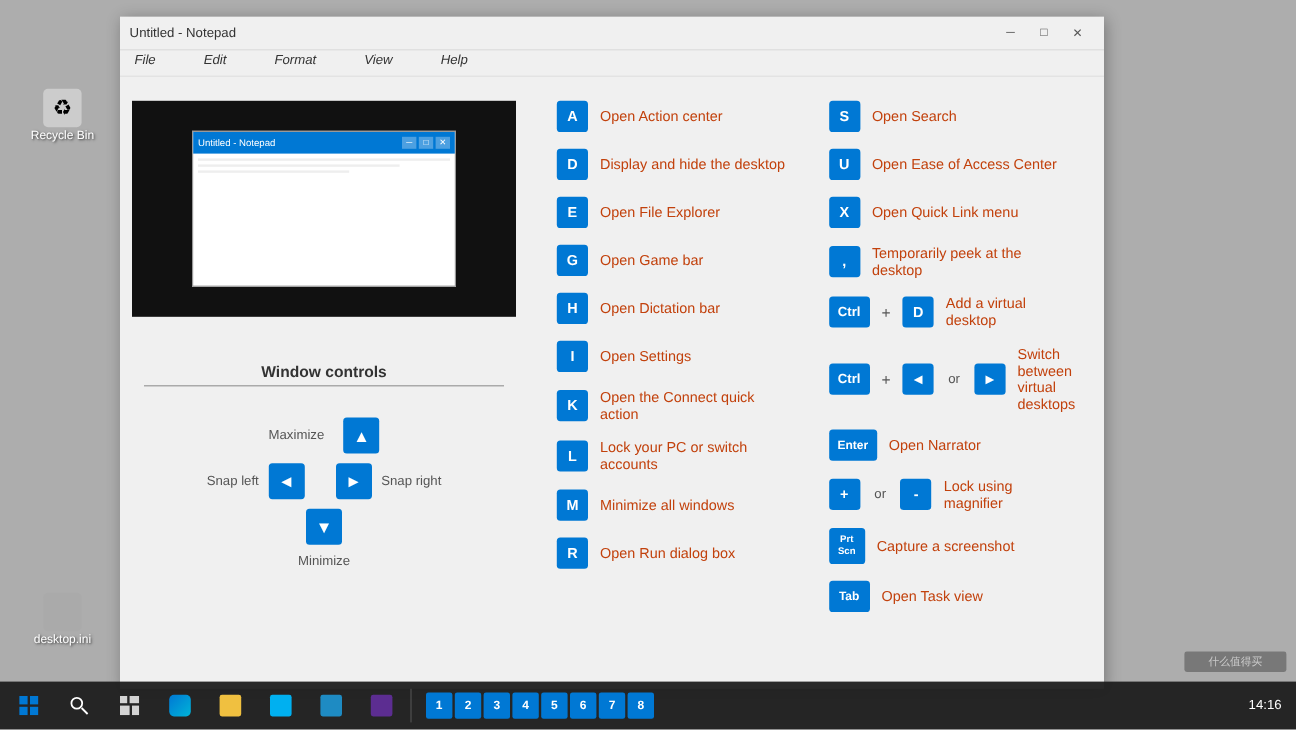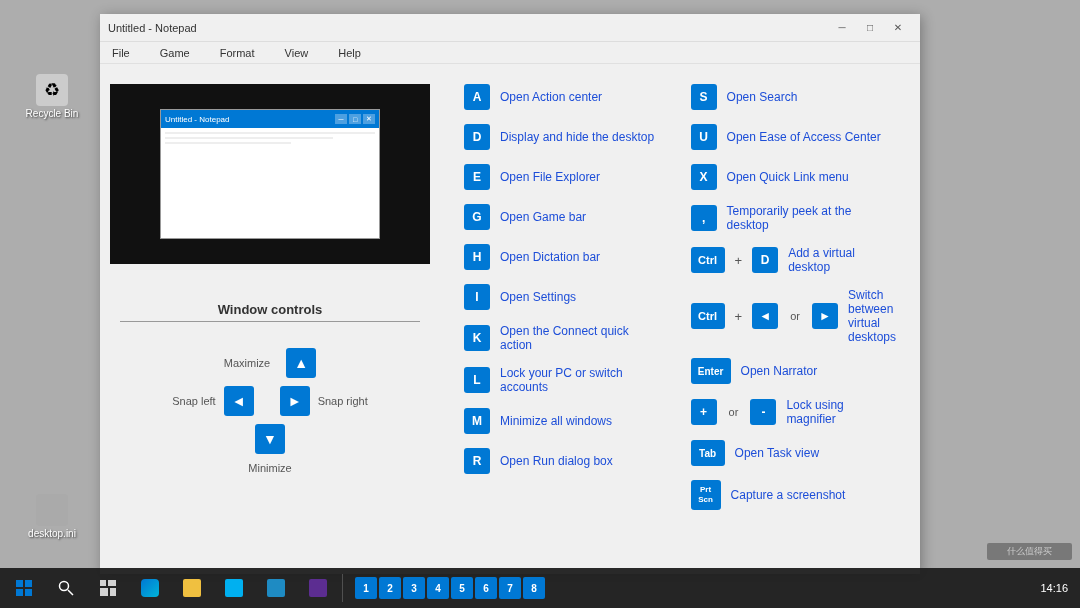--- a/index.html
+++ b/index.html
@@ -60,26 +60,26 @@
       align-items: center;
       justify-content: center;
       font-size: 10px;
       cursor: pointer;
       color: #555;
     }
 
     .window-menubar {
       height: 22px;
       display: flex;
-      align-items: center;
       padding: 0 8px;
-      gap: 22px;
+      gap: 32px;
       font-size: 11px;
       color: #333;
       border-bottom: 1px solid #e0e0e0;
+      font-style: italic;
     }
 
     .menu-item {
       cursor: pointer;
       padding: 2px 4px;
     }
 
     .window-content {
       flex: 1;
       display: flex;
@@ -256,21 +256,21 @@
       padding: 2px 3px;
     }
 
     .key-badge.tab-key {
       font-size: 10px;
       min-width: 34px;
     }
 
     .shortcut-desc {
       font-size: 12px;
-      color: #1d4ed8;
+      color: #c2410c;
     }
 
     
     .taskbar {
       position: absolute;
       bottom: 0;
       left: 0;
       width: 100%;
       height: 40px;
       background: rgba(30,30,30,0.95);
@@ -403,21 +403,21 @@
       <span class="window-title-text">Untitled - Notepad</span>
       <div class="window-controls-top">
         <div class="win-btn">─</div>
         <div class="win-btn">□</div>
         <div class="win-btn close">✕</div>
       </div>
     </div>
 
     <div class="window-menubar">
       <span class="menu-item">File</span>
-      <span class="menu-item">Game</span>
+      <span class="menu-item">Edit</span>
       <span class="menu-item">Format</span>
       <span class="menu-item">View</span>
       <span class="menu-item">Help</span>
     </div>
 
     <div class="window-content">
 
       <div class="left-panel">
 
         <div class="screenshot-preview">
@@ -563,27 +563,27 @@
           </div>
 
           <div class="shortcut-row">
             <div class="key-badge">+</div>
             <span style="color:#555;font-size:11px;margin:0 2px;">or</span>
             <div class="key-badge">-</div>
             <span class="shortcut-desc">Lock using magnifier</span>
           </div>
 
           <div class="shortcut-row">
+            <div class="key-badge prtscn" style="font-size:8px;line-height:1.2;text-align:center;">Prt<br>Scn</div>
+            <span class="shortcut-desc">Capture a screenshot</span>
+          </div>
+
+          <div class="shortcut-row">
             <div class="key-badge tab-key">Tab</div>
             <span class="shortcut-desc">Open Task view</span>
-          </div>
-
-          <div class="shortcut-row">
-            <div class="key-badge prtscn" style="font-size:8px;line-height:1.2;text-align:center;">Prt<br>Scn</div>
-            <span class="shortcut-desc">Capture a screenshot</span>
           </div>
         </div>
 
       </div>
     </div>
   </div>
 
   <div class="taskbar">
 
     <div class="taskbar-btn">

